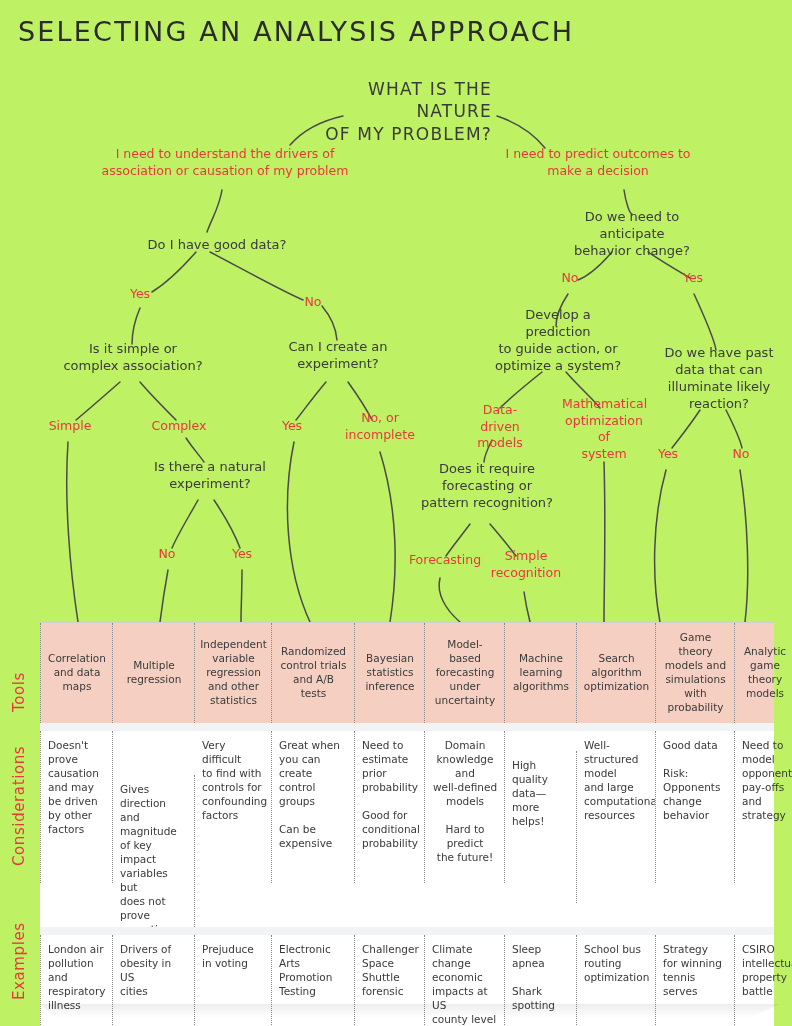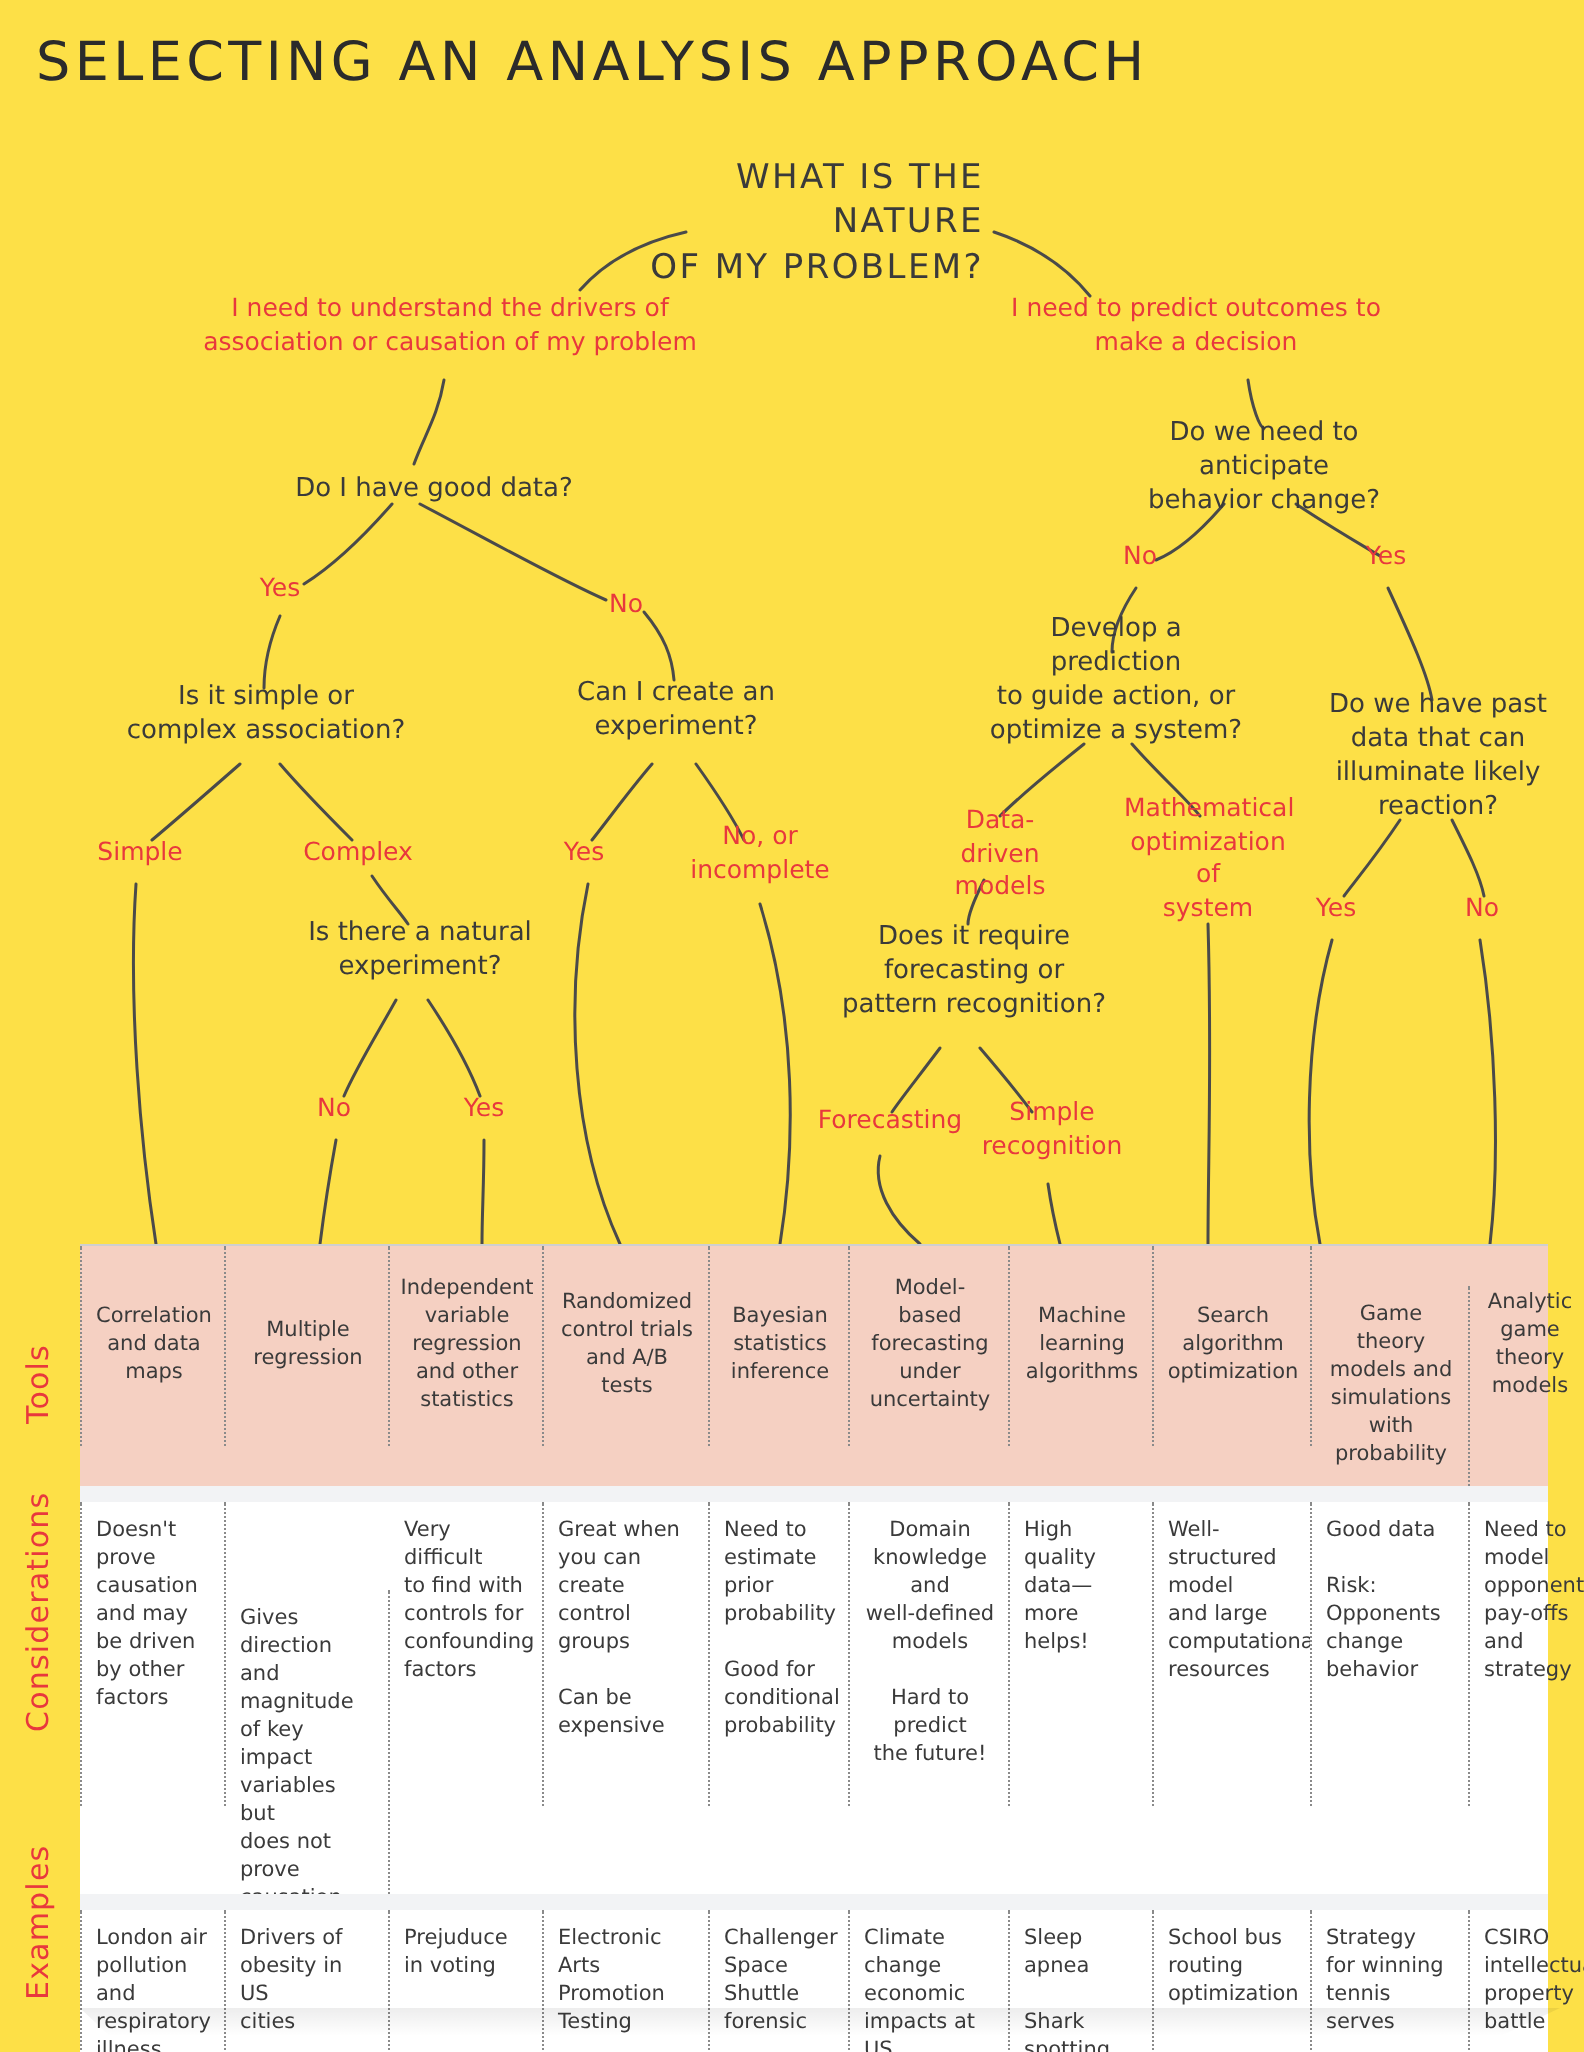--- a/index.html
+++ b/index.html
@@ -4,21 +4,21 @@
 <style>
   html, body {
     margin: 0;
     padding: 0;
     background: #ffffff;
   }
   #page {
     position: relative;
     width: 792px;
     height: 1026px;
-    background: #fde047;
+    background: #bef264;
     overflow: hidden;
     font-family: "DejaVu Sans", sans-serif;
   }
   
   #title {
     position: absolute;
     left: 18px;
     top: 16px;
     font-size: 27px;
     letter-spacing: 2.2px;
@@ -277,21 +277,21 @@
         <div class="cell" style="width: 80px; flex: 0 0 80px;">Model-based
 forecasting
 under
 uncertainty</div>
         <div class="cell" style="width: 72px; flex: 0 0 72px;">Machine
 learning
 algorithms</div>
         <div class="cell" style="width: 79px; flex: 0 0 79px;">Search
 algorithm
 optimization</div>
-        <div class="cell" style="width: 79px; flex: 0 0 79px; margin-top: 20px;">Game theory
+        <div class="cell" style="width: 79px; flex: 0 0 79px;">Game theory
 models and
 simulations
 with
 probability</div>
         <div class="cell" style="width: 60px; flex: 0 0 60px;">Analytic
 game
 theory
 models</div>
       </div>
     <div class="gap"></div>
@@ -328,21 +328,21 @@
 Good for
 conditional
 probability</div>
         <div class="cell" style="width: 80px; flex: 0 0 80px; text-align: center;">Domain
 knowledge and
 well-defined
 models
 
 Hard to predict
 the future!</div>
-        <div class="cell" style="width: 72px; flex: 0 0 72px;">High
+        <div class="cell" style="width: 72px; flex: 0 0 72px; margin-top: 20px;">High
 quality
 data—more
 helps!</div>
         <div class="cell" style="width: 79px; flex: 0 0 79px;">Well-
 structured
 model
 and large
 computational
 resources</div>
         <div class="cell" style="width: 79px; flex: 0 0 79px;">Good data

